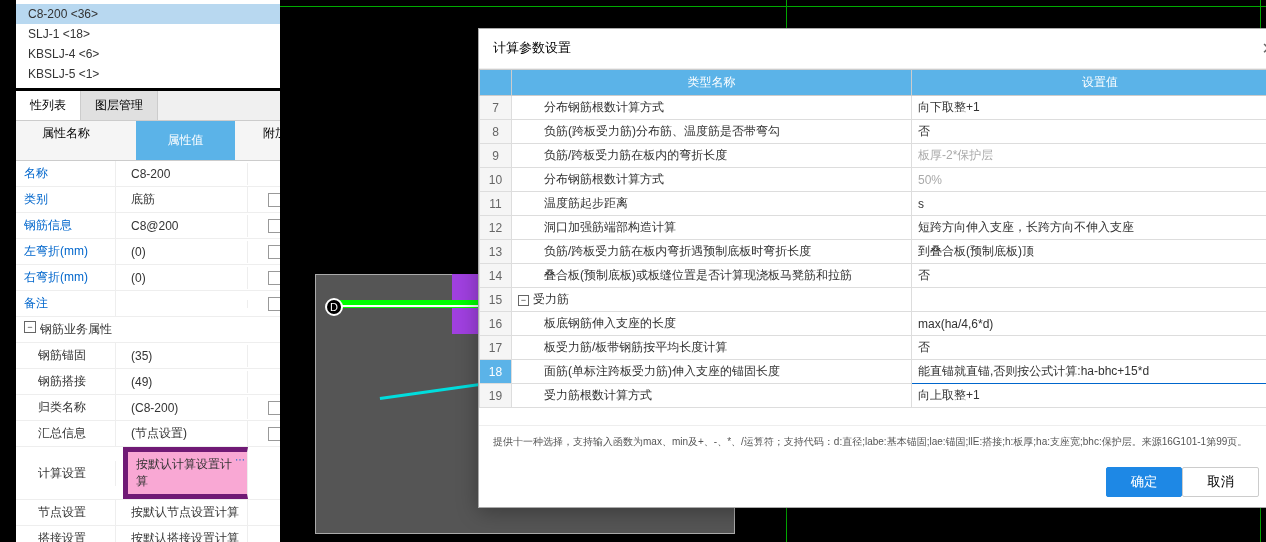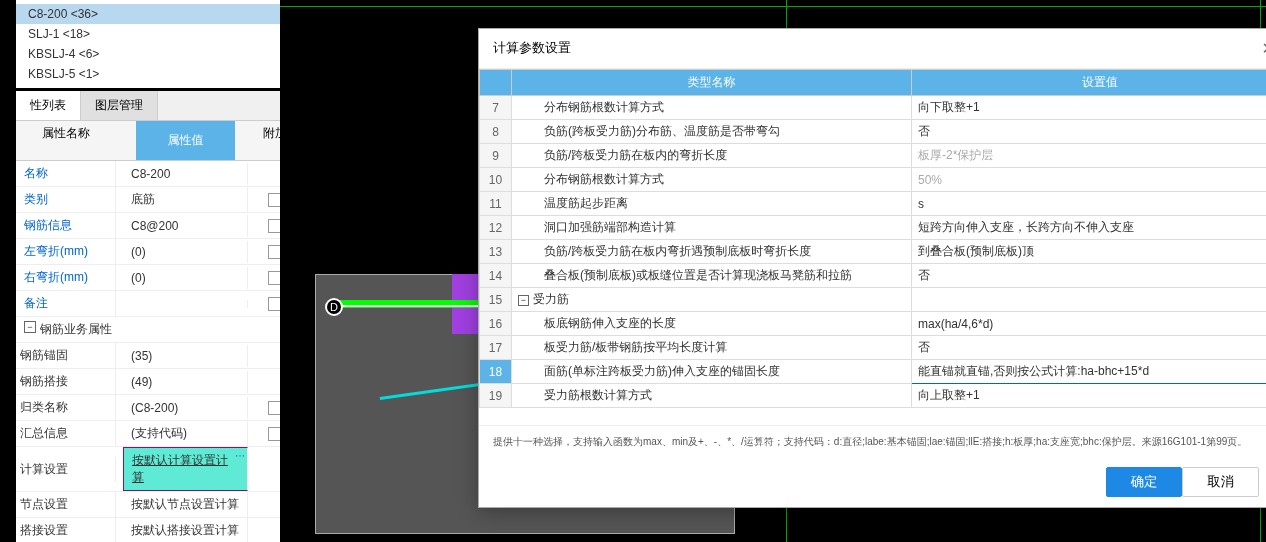--- a/index.html
+++ b/index.html
@@ -16,27 +16,27 @@
 .tab.active { background: #fff; }
 
 .prop-header { display: flex; background: #f5f5f5; border-bottom: 1px solid #ccc; gap: 20px; }
 .prop-header .col1 { width: 100px; padding: 4px 8px; text-align: center; }
 .prop-header .col2 { flex: 1; padding: 11px 8px; text-align: center; background: #5bb3e8; color: #fff; }
 .prop-header .col3 { width: 40px; padding: 4px 4px; text-align: center; }
 
 .prop-row { display: flex; border-bottom: 1px solid #eee; align-items: center; gap: 7px; }
 .prop-row .col1 { width: 100px; padding: 4px 8px; color: #0066cc; border-right: 1px solid #eee; }
 .prop-row .col1.black { color: #333; }
-.prop-row .col1.indent { padding-left: 4px; }
+.prop-row .col1.indent { padding-left: 22px; }
 .prop-row .col2 { flex: 1; padding: 4px 8px; color: #333; border-right: 1px solid #eee; }
 .prop-row .col3 { width: 40px; display: flex; justify-content: center; }
 .checkbox { width: 14px; height: 14px; border: 1px solid #999; background: #fff; cursor: pointer; }
 .group-row { display: flex; padding: 4px 8px; border-bottom: 1px solid #eee; color: #333; }
 .group-toggle { width: 12px; height: 12px; border: 1px solid #666; display: inline-flex; align-items: center; justify-content: center; margin-right: 4px; font-size: 9px; line-height: 1; cursor: pointer; }
-.edit-cell { border: 1px solid #701a75; background: #5eead4; position: relative; text-decoration: underline; }
+.edit-cell { border: 5px solid #701a75; background: #f9a8d4; position: relative; }
 .edit-cell .more-btn { position: absolute; right: 2px; top: 2px; font-size: 10px; color: #0066cc; cursor: pointer; }
 
 
 .canvas { position: absolute; left: 280px; top: 0; right: 0; bottom: 0; background: #000; }
 .axis-h { position: absolute; left: 0; right: 0; height: 1px; background: #0a0; top: 6px; }
 .axis-v { position: absolute; top: 0; bottom: 0; width: 1px; background: #0a0; left: 506px; }
 .axis-v2 { position: absolute; top: 0; bottom: 0; width: 1px; background: #0a0; left: 980px; }
 .shape1 { position: absolute; left: 35px; top: 274px; width: 420px; height: 260px; background: #555; border: 1px solid #aaa; }
 .purple-box { position: absolute; left: 172px; top: 274px; width: 32px; height: 60px; background: #a040e0; }
 .green-bar { position: absolute; left: 53px; top: 300px; width: 152px; height: 8px; background: #0f0; }
@@ -152,21 +152,21 @@
     </div>
   <div class="prop-row">
       <div class="col1 black indent">归类名称</div>
       <div class="col2">(C8-200)</div>
       <div class="col3">
         <div class="checkbox"></div>
       </div>
     </div>
   <div class="prop-row">
       <div class="col1 black indent">汇总信息</div>
-      <div class="col2">(支持代码)</div>
+      <div class="col2">(节点设置)</div>
       <div class="col3">
         <div class="checkbox"></div>
       </div>
     </div>
   <div class="prop-row">
       <div class="col1 black indent">计算设置</div>
       <div class="col2 edit-cell"><span>按默认计算设置计算</span><span class="more-btn">⋯</span></div>
       <div class="col3"></div>
     </div>
   <div class="prop-row">

